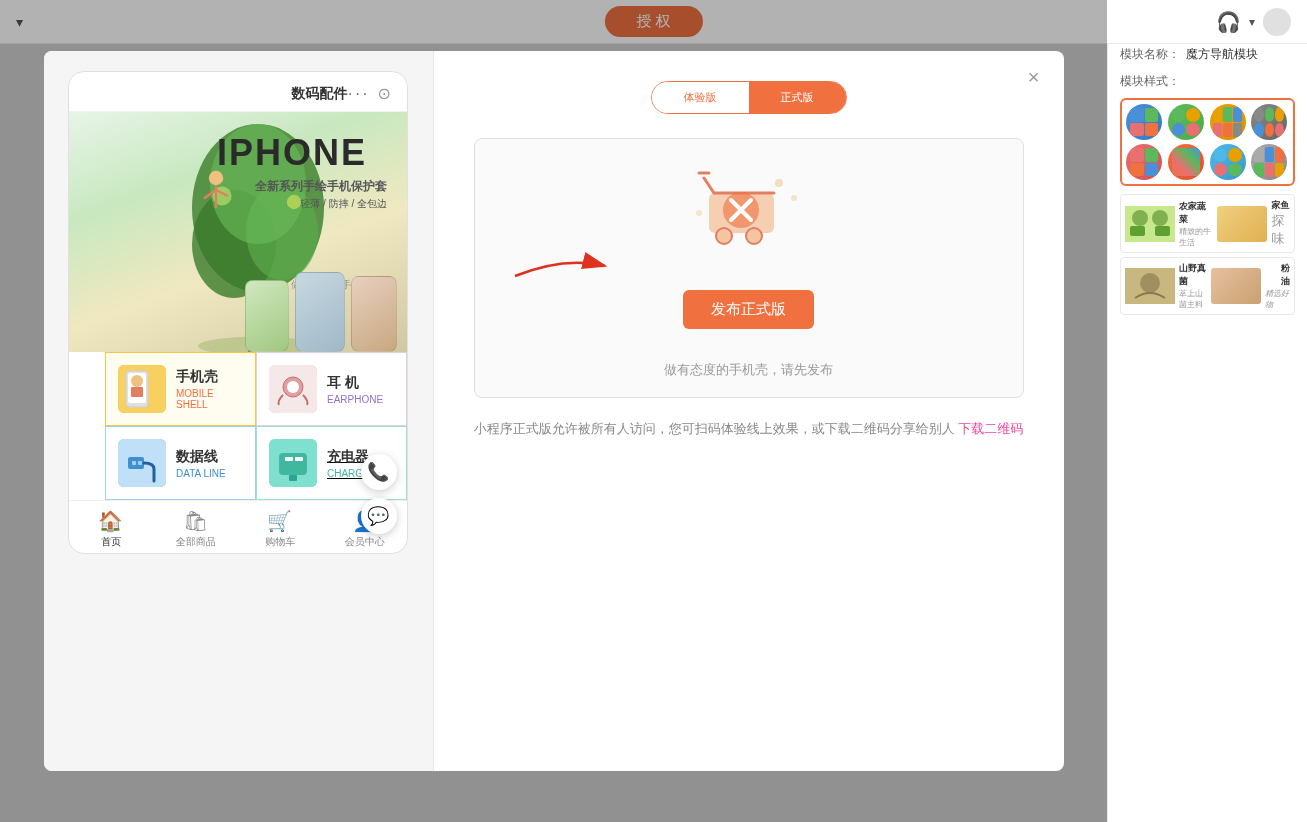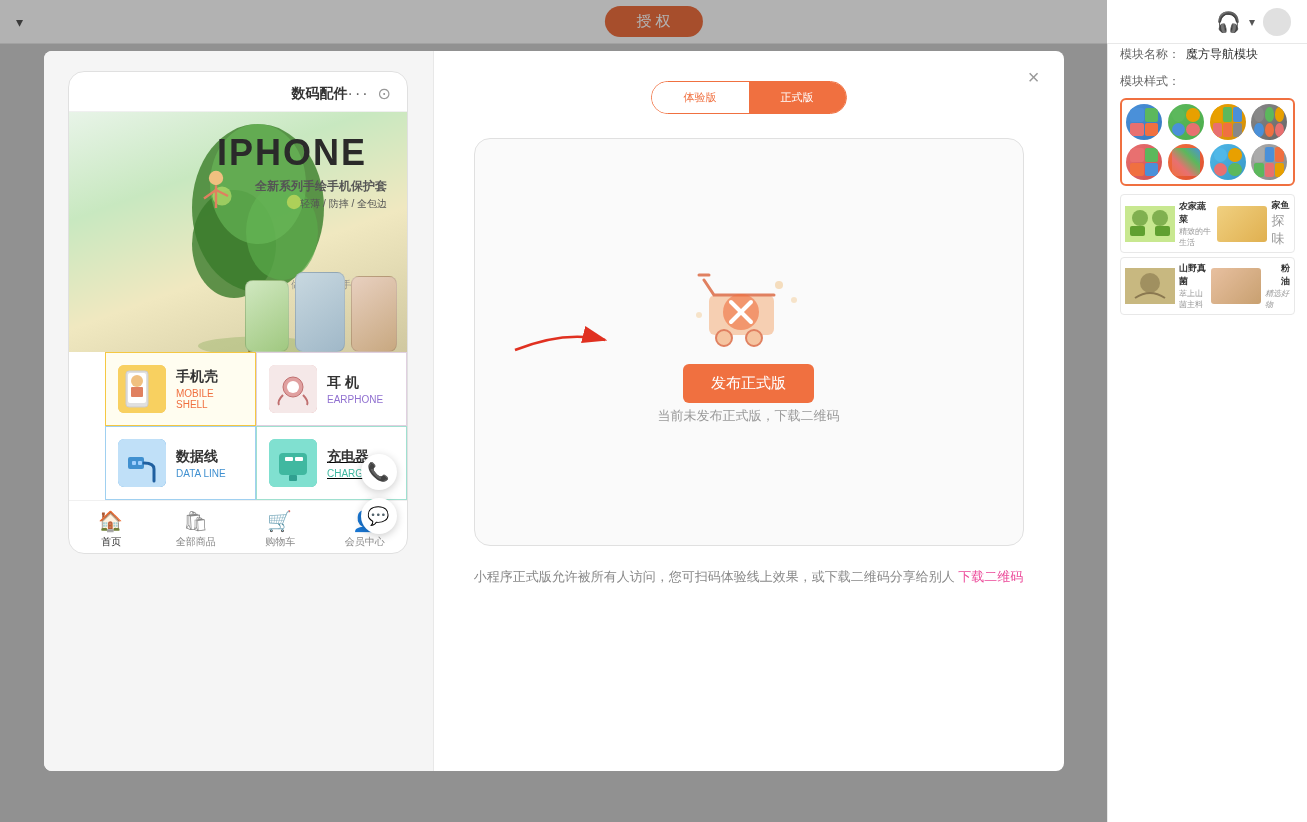--- a/index.html
+++ b/index.html
@@ -346,30 +346,30 @@
       color: #fff;
     }
     .version-tab.inactive {
       background: #fff;
       color: #f07040;
     }
 
     
     .preview-box {
       border: 1px solid #e0e0e0;
-      border-radius: 16px;
-      height: 408px;
+      border-radius: 8px;
+      height: 260px;
       display: flex;
       align-items: center;
       justify-content: center;
       margin-bottom: 20px;
       position: relative;
       background: #fafafa;
       flex-direction: column;
-      gap: 4px;
+      gap: 32px;
     }
 
     
     .error-illustration {
       width: 140px; height: 100px;
       position: relative;
     }
 
     
     .publish-btn {
@@ -611,21 +611,21 @@
             <line x1="72" y1="42" x2="52" y2="62" stroke="#fff" stroke-width="4" stroke-linecap="round"></line>
 
             <circle cx="100" cy="25" r="4" fill="#f0c080" opacity="0.5"></circle>
             <circle cx="115" cy="40" r="3" fill="#f0c080" opacity="0.4"></circle>
             <circle cx="20" cy="55" r="3" fill="#f0c080" opacity="0.4"></circle>
           </svg>
         </div>
 
         <button class="publish-btn">发布正式版</button>
 
-        <div class="publish-hint">当前未发布正式版，下载二维码</div>
+        <div class="publish-hint">做有态度的手机壳，请先发布</div>
       </div>
 
       <div class="info-text">
         <span>小程序正式版允许被所有人访问，您可扫码体验线上效果，或下载二维码分享给别人</span>
         <a href="#">下载二维码</a>
       </div>
 
     </div>
   </div>
 </div>

